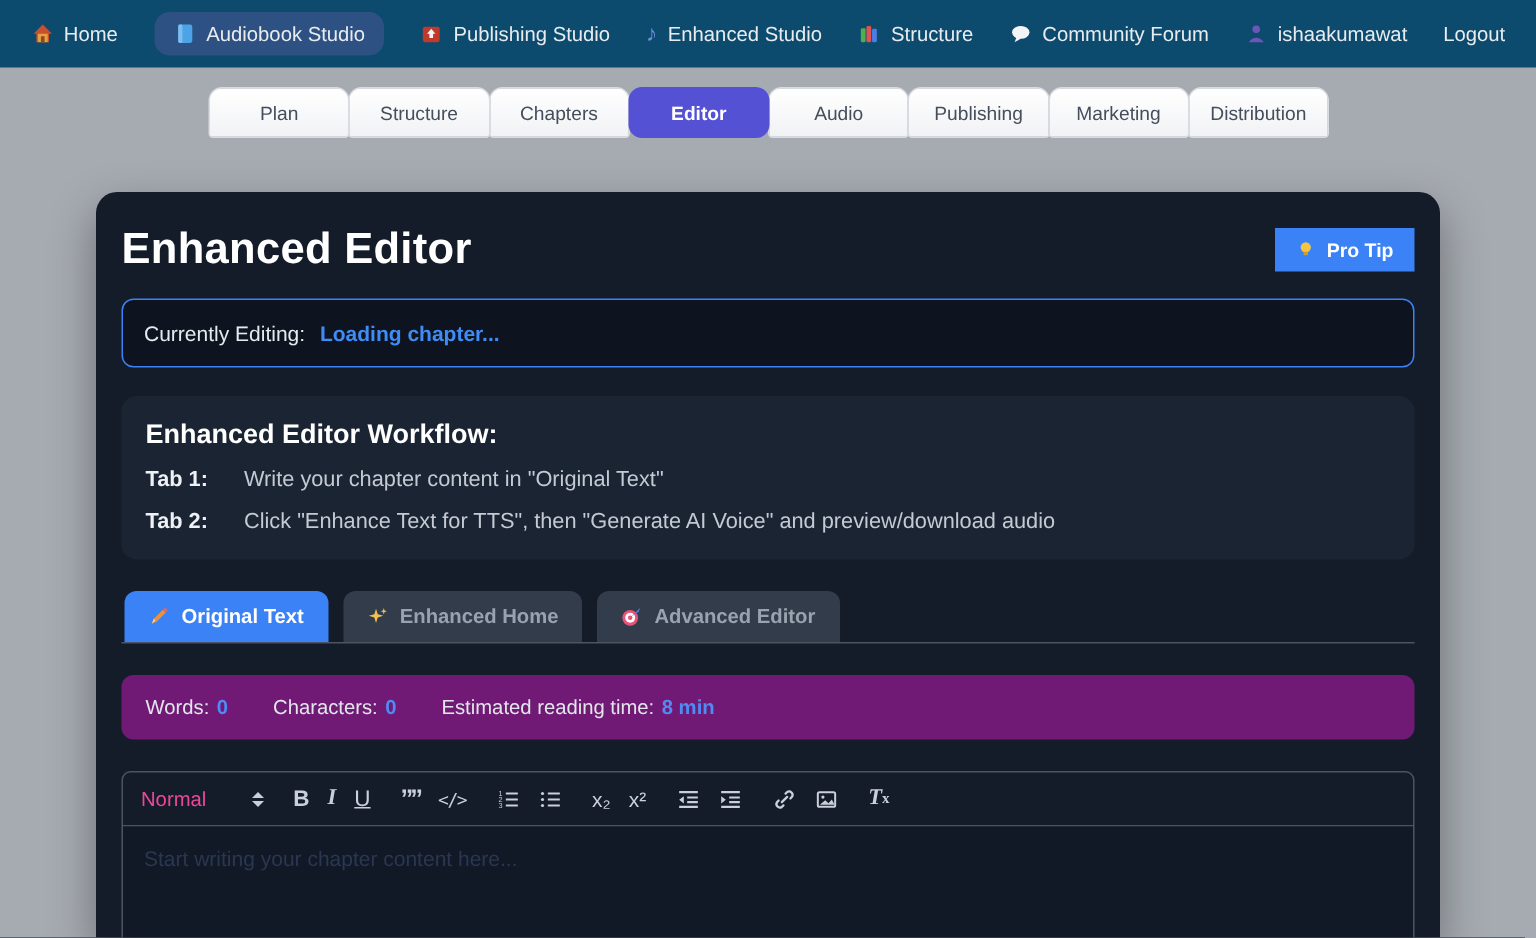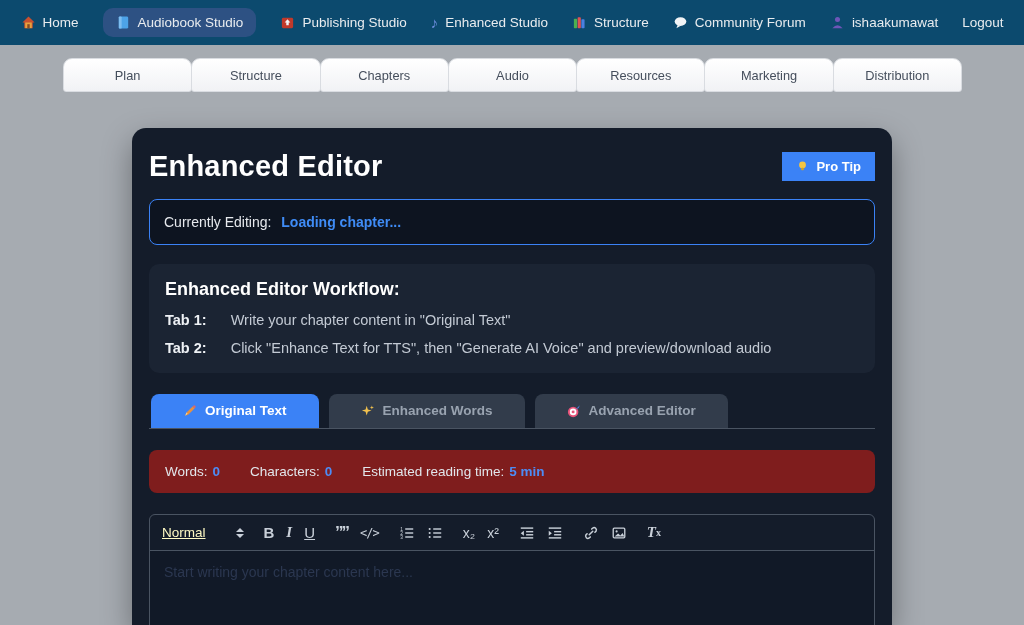--- a/index.html
+++ b/index.html
@@ -7,62 +7,62 @@
   body { background:#a6abb1; font-family:"Liberation Sans", sans-serif; }
 
   
   .nav { height:45px; background:#0c4a6e; display:flex; align-items:center; justify-content:center; gap:24px; font-size:13.5px; color:#e9ecef; }
   .nav-item { display:flex; align-items:center; gap:7px; cursor:pointer; white-space:nowrap; }
   .nav-item.pill { background:#2d5183; padding:7px 13px; border-radius:10px;justify-content:center; }
   .icon-16 { width:15px; height:15px; display:inline-block; flex:0 0 auto; }
   .note-glyph { color:#6f8fe0; font-size:15px; line-height:1; }
 
   
-  .tabstrip { width:898px; margin:13px auto 0; display:flex; }
+  .tabstrip { width:746px; margin:13px auto 0; display:flex; }
   .tab { flex:1; text-align:center; padding:9px 2px 8px; font-size:12.8px; color:#454e5c;
          background:linear-gradient(#ffffff,#f1f2f5); border:1px solid #d9dce1; margin-right:-1px;
          border-radius:9px 9px 3px 3px; cursor:pointer; white-space:nowrap; }
   .tab.active { background:#5451d5; color:#fff; border-color:#5451d5; font-weight:bold; border-radius:9px; position:relative; z-index:2; }
 
   
-  .card { width:760px; height:497px; margin:36px auto 0; background:#141c2a; border-radius:14px 14px 0 0;
+  .card { width:896px; height:497px; margin:36px auto 0; background:#141c2a; border-radius:14px 14px 0 0;
           padding:16px 17px 0; box-shadow:0 12px 30px rgba(0,0,0,.35); overflow:hidden; }
 
   .card-header { display:flex; justify-content:space-between; align-items:center; margin:6px 0 16px; }
   .page-title { font-size:29px; font-weight:800; color:#ffffff; letter-spacing:.2px; }
   .protip-btn { background:#3b82f6; color:#fff; border:none; font-weight:bold; font-size:13px;
                 padding:7px 14px; border-radius:0; display:flex; align-items:center; gap:7px; cursor:pointer;
                 font-family:"Liberation Sans", sans-serif; }
 
   .current-box { border:1.5px solid #3b82f6; background:#0d1420; border-radius:8px; padding:14px;
                  font-size:14px; color:#e6e9ed; margin-bottom:19px; }
   .current-box .value { color:#3f8cf6; font-weight:bold; margin-left:6px; }
 
   .workflow { background:#1b2433; border-radius:10px; padding:15px 16px 17px; margin-bottom:21px;
               font-size:14.5px; color:#c3cad4; }
   .workflow .head { color:#ffffff; font-weight:bold; font-size:18px; margin-bottom:4px; }
   .workflow .step { margin-top:12px; }
   .workflow .prefix { color:#eef1f5; font-weight:bold; margin-right:20px; }
 
   .modes { display:flex; gap:10px; border-bottom:1px solid #4a5462; padding:0 2px; }
   .mode-btn { background:#323c4b; color:#99a3b0; border:none; font-weight:bold; font-size:13.5px;
-              padding:9px 32px 10px; border-radius:8px 8px 0 0; display:flex; align-items:center; gap:8px;
+              padding:9px 16px 10px; border-radius:8px 8px 0 0; display:flex; align-items:center; gap:8px;
               cursor:pointer; font-family:"Liberation Sans", sans-serif; }
   .mode-btn.active { background:#3b82f6; color:#ffffff; }
 
-  .stats { margin-top:21px; background:#7f1d1d; border-radius:8px; padding:14px 16px; display:flex;
+  .stats { margin-top:21px; background:#701a75; border-radius:8px; padding:14px 16px; display:flex;
            gap:30px; font-size:13.5px; color:#e2e6eb; }
   .stat b { color:#4d8cf5; margin-left:5px; font-weight:bold; }
 
   .editorbox { margin-top:21px; border:1px solid #4a5462; border-radius:6px 6px 0 0; }
   .toolbar { padding:9px 12px; border-bottom:1px solid #4a5462; display:flex; align-items:center; color:#c9d0d9; }
   .tgroup { display:flex; align-items:center; gap:12px; margin-right:20px; }
   .tbtn { font-size:14px; line-height:1; cursor:pointer; display:inline-flex; align-items:center; }
   .tbtn svg { display:block; }
-  .fmt { display:flex; align-items:center; gap:30px; font-size:13.5px; cursor:pointer; color:#fef9c3;text-decoration:underline; }
+  .fmt { display:flex; align-items:center; gap:30px; font-size:13.5px; cursor:pointer; color:#ec4899; }
   .caret-stack { display:flex; flex-direction:column; gap:2px; }
   .caret-up { width:0; height:0; border-left:4px solid transparent; border-right:4px solid transparent; border-bottom:4px solid #c9d0d9; }
   .caret-down { width:0; height:0; border-left:4px solid transparent; border-right:4px solid transparent; border-top:4px solid #c9d0d9; }
   .b-bold { font-weight:900; font-size:15px; }
   .b-italic { font-style:italic; font-family:"Liberation Serif", serif; font-size:15px; font-weight:bold; }
   .b-under { text-decoration:underline; font-size:15px; }
   .b-quote { font-weight:900; font-size:17px; letter-spacing:-2px; }
   .b-code { font-family:"DejaVu Sans Mono", monospace; font-size:12px; letter-spacing:-1px; }
   .b-clear { font-family:"Liberation Serif", serif; font-style:italic; font-weight:bold; font-size:15px; }
   .b-clear small { font-style:normal; font-size:10px; vertical-align:-2px; }
@@ -142,22 +142,23 @@
 
   <div class="nav-item">
     <span>Logout</span>
   </div>
 </div>
 
 <div class="tabstrip">
   <div class="tab">Plan</div>
   <div class="tab">Structure</div>
   <div class="tab">Chapters</div>
+  <div class="tab active">Editor</div>
   <div class="tab">Audio</div>
-  <div class="tab">Resources</div>
+  <div class="tab">Publishing</div>
   <div class="tab">Marketing</div>
   <div class="tab">Distribution</div>
 </div>
 
 <div class="card">
 
   <div class="card-header">
     <div class="page-title">Enhanced Editor</div>
     <button class="protip-btn">
       <span class="icon-16" style="width:13px;height:13px;">
@@ -198,21 +199,21 @@
       </span>
       <span>Original Text</span>
     </button>
     <button class="mode-btn">
       <span class="icon-16" style="width:14px;height:14px;">
         <svg viewBox="0 0 16 16" width="14" height="14">
             <path d="M6.5 2 L7.8 6.2 L12 7.5 L7.8 8.8 L6.5 13 L5.2 8.8 L1 7.5 L5.2 6.2 Z" fill="#f2c14e"></path>
             <path d="M12.4 1.6 L13 3.4 L14.8 4 L13 4.6 L12.4 6.4 L11.8 4.6 L10 4 L11.8 3.4 Z" fill="#f2c14e"></path>
           </svg>
       </span>
-      <span>Enhanced Words</span>
+      <span>Enhanced Home</span>
     </button>
     <button class="mode-btn">
       <span class="icon-16" style="width:14px;height:14px;">
         <svg viewBox="0 0 16 16" width="14" height="14">
             <circle cx="7" cy="9" r="6" fill="#e8537a"></circle>
             <circle cx="7" cy="9" r="3.8" fill="#ffffff"></circle>
             <circle cx="7" cy="9" r="1.7" fill="#e8537a"></circle>
             <path d="M7 9 L14.6 1.4 L13.4 4.6 L10 6.4 Z" fill="#4a7fe0"></path>
           </svg>
       </span>
@@ -221,21 +222,21 @@
   </div>
 
   <div class="stats">
     <div class="stat">
       <span>Words:</span><b>0</b>
     </div>
     <div class="stat">
       <span>Characters:</span><b>0</b>
     </div>
     <div class="stat">
-      <span>Estimated reading time:</span><b>5 min</b>
+      <span>Estimated reading time:</span><b>8 min</b>
     </div>
   </div>
 
   <div class="editorbox">
     <div class="toolbar">
       <div class="tgroup">
         <div class="fmt">
           <span>Normal</span>
           <span class="caret-stack">
               <span class="caret-up"></span>

